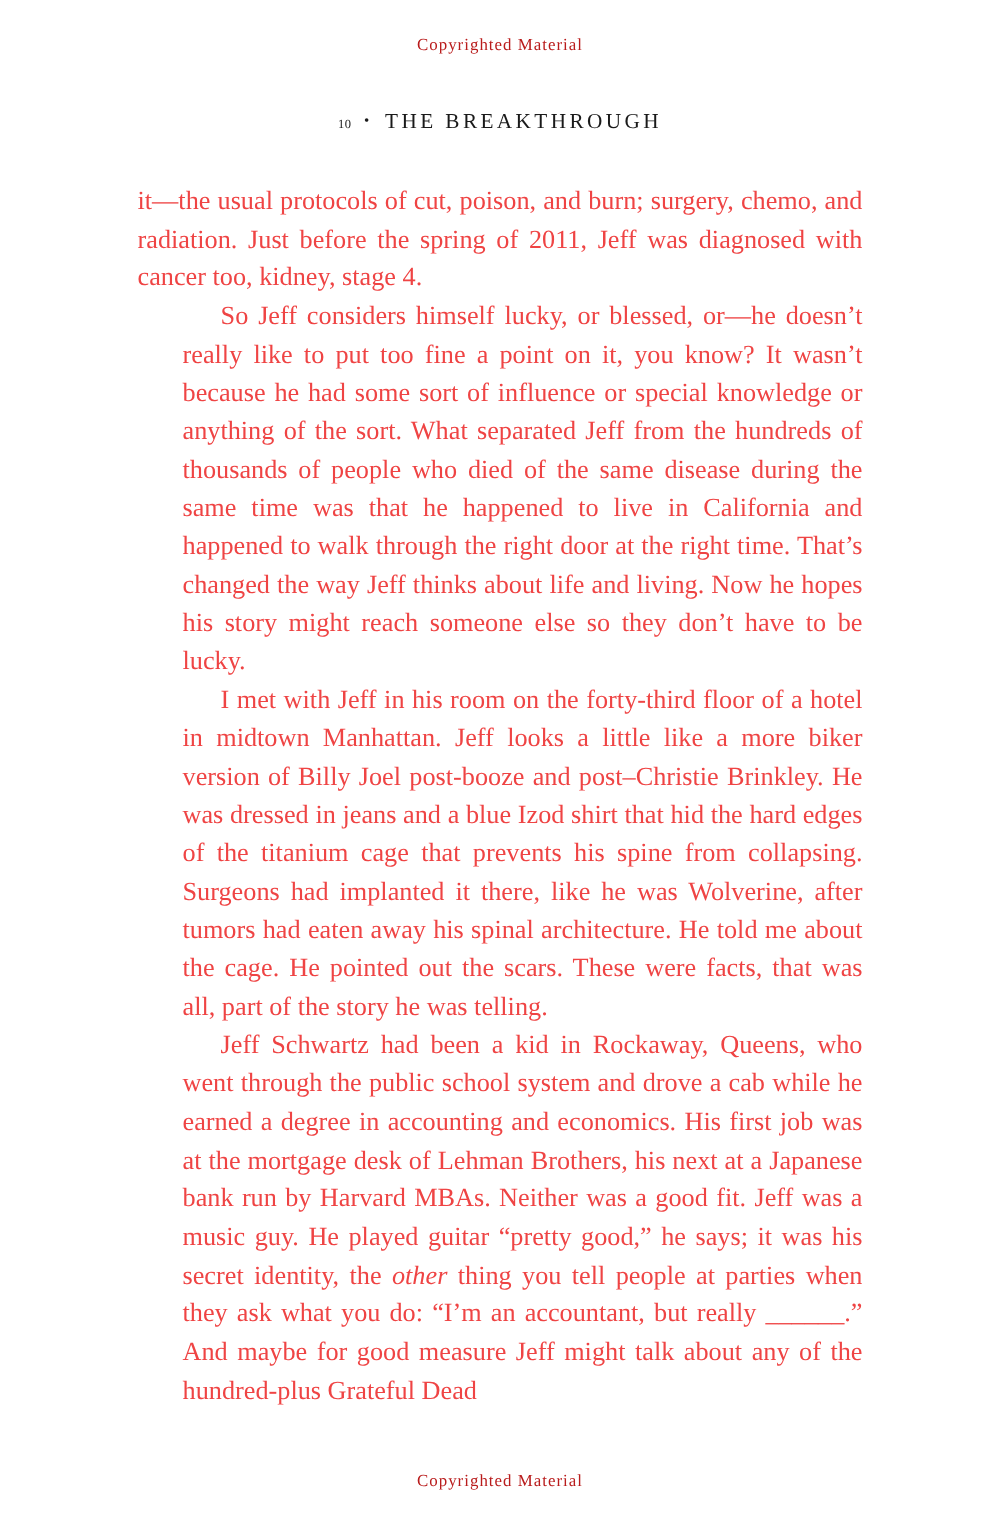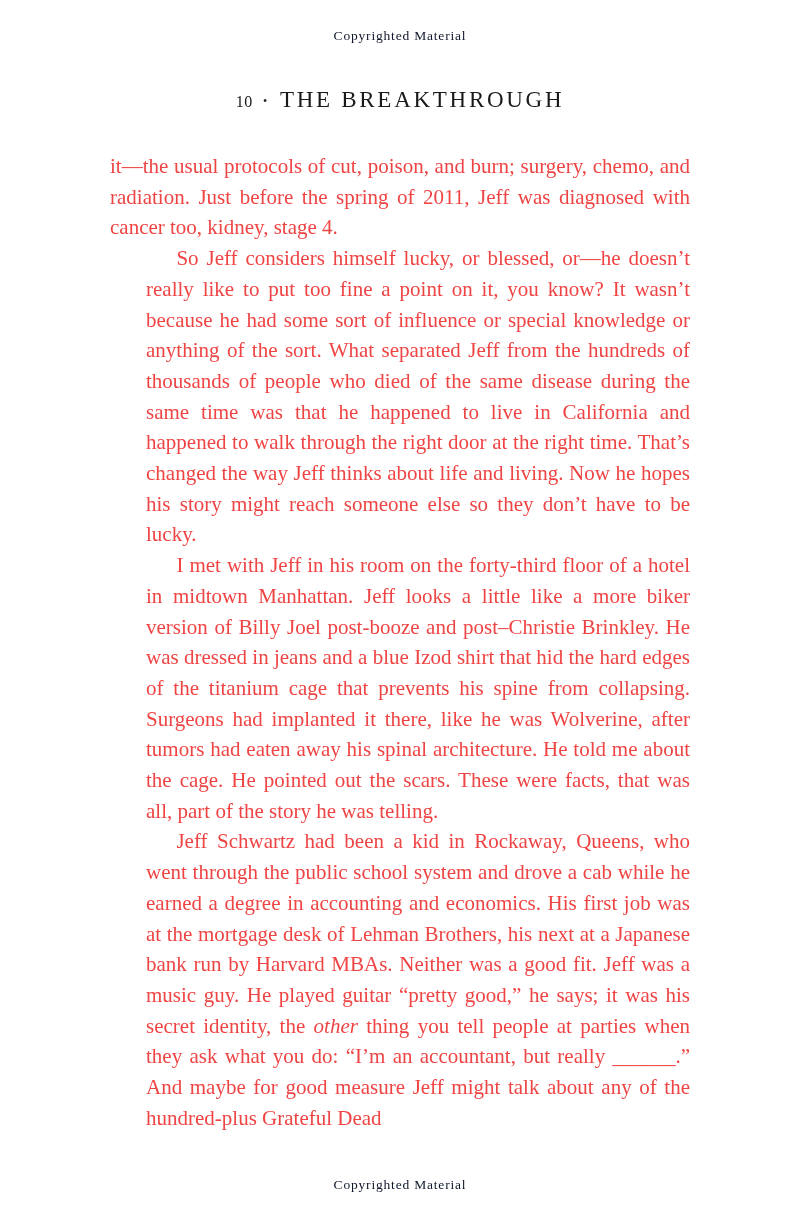--- a/index.html
+++ b/index.html
@@ -16,21 +16,21 @@
     overflow: hidden;
   }
   .page {
     position: absolute;
     inset: 0;
     display: flex;
     flex-direction: column;
   }
   .watermark {
     text-align: center;
-    color: #0f172a;
+    color: #b91c1c;
     font-family: "Liberation Serif", "DejaVu Serif", serif;
     font-size: 13.5px;
     letter-spacing: 0.06em;
   }
   .watermark-top {
     margin-top: 28px;
   }
   .watermark-bottom {
     position: absolute;
     left: 0;
@@ -38,31 +38,31 @@
     bottom: 26px;
   }
   .running-head {
     margin-top: 43px;
     text-align: center;
     font-size: 17px;
     letter-spacing: 0.16em;
     color: #1a1a1a;
   }
   .running-head .folio {
-    font-size: 16px;
+    font-size: 10px;
     letter-spacing: 0.04em;
   }
   .running-head .bullet {
     display: inline-block;
     padding: 0 10px;
     font-size: 12px;
     vertical-align: 2px;
   }
   .running-head .title {
-    font-size: 23px;
+    font-size: 17px;
   }
   .body-col {
     width: 580px;
     margin: 38px auto 0 auto;
     text-align: justify;
     text-justify: inter-word;
     font-size: 21px;
     line-height: 30.7px;
     color: #ef4444;
     hyphens: manual;

